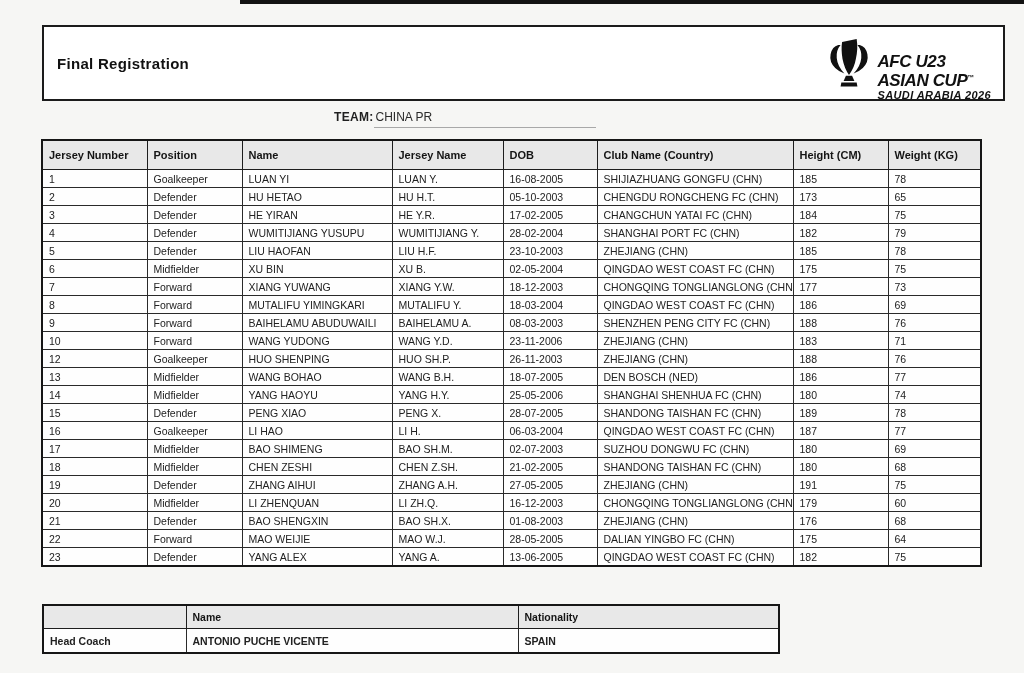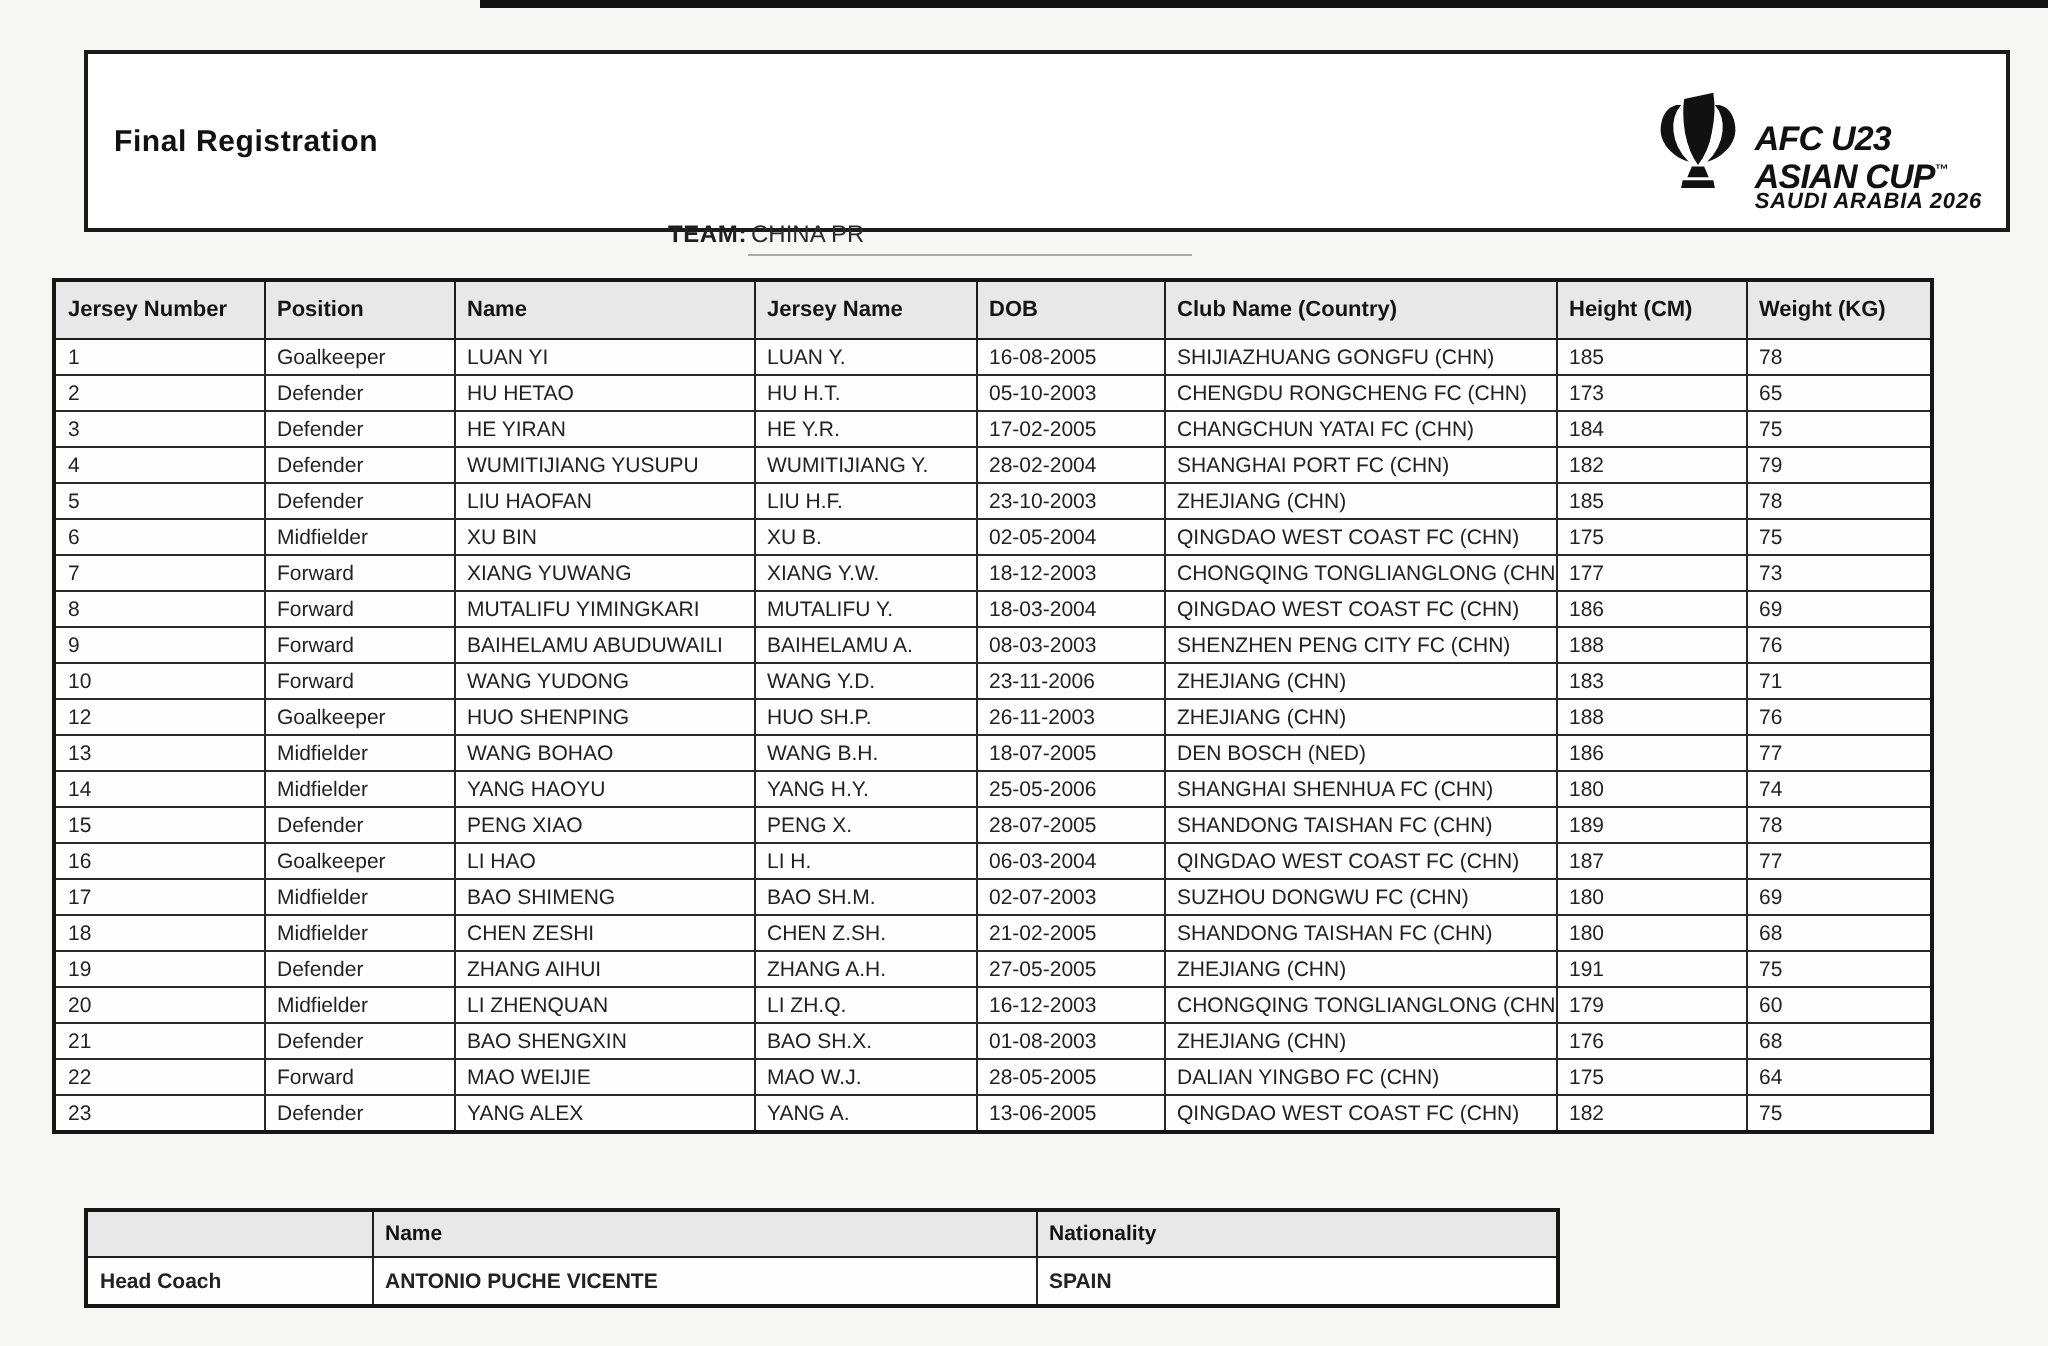--- a/index.html
+++ b/index.html
@@ -10,21 +10,21 @@
     font-family:"Liberation Sans", sans-serif;
     color:#1f1f1f;
     overflow:hidden;
   }
   .top-bar {
     position:absolute; top:0; left:240px; right:0; height:4px;
     background:#121212;
   }
   
   .header-box {
-    position:absolute; top:25px; left:42px; width:963px; height:91px;
+    position:absolute; top:25px; left:42px; width:963px; height:76px;
     background:#ffffff; border:2px solid #1b1b1b;
   }
   .doc-title {
     position:absolute; left:13px; top:50%; transform:translateY(-50%);
     font-size:15px; font-weight:bold; letter-spacing:0.3px; color:#111;
   }
   .logo {
     position:absolute; right:12px; top:50%; transform:translateY(-50%);
     display:flex; align-items:center; gap:5px;
   }
@@ -43,21 +43,21 @@
   .team-row { position:absolute; top:110px; left:334px; font-size:12px; }
   .team-label { font-weight:bold; letter-spacing:0.3px; }
   .team-value {
     display:inline-block; width:222px;
     border-bottom:1px solid #a8a8a8; padding:0 0 3px 2px;
     font-size:12px; color:#2a2a2a;
   }
   
   table { border-collapse:collapse; table-layout:fixed; background:#fefefe; }
   .players-table {
-    position:absolute; top:139px; left:26px; width:940px;
+    position:absolute; top:139px; left:41px; width:940px;
     border:2px solid #161616;
   }
   .players-table th {
     background:#e8e8e8; font-size:11px; font-weight:bold; text-align:left;
     padding:8px 6px; border:1px solid #1d1d1d; white-space:nowrap;
     overflow:hidden; color:#141414;
   }
   .players-table td {
     font-size:10.5px; line-height:11px; padding:4px 6px 2px;
     border:1px solid #2a2a2a; white-space:nowrap; overflow:hidden;

